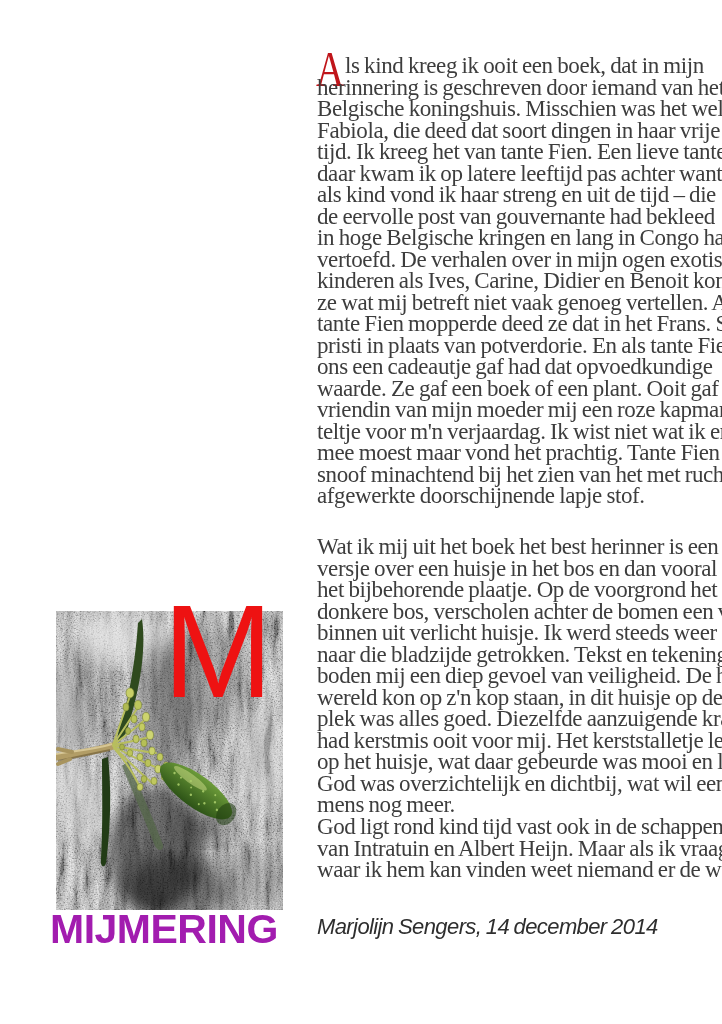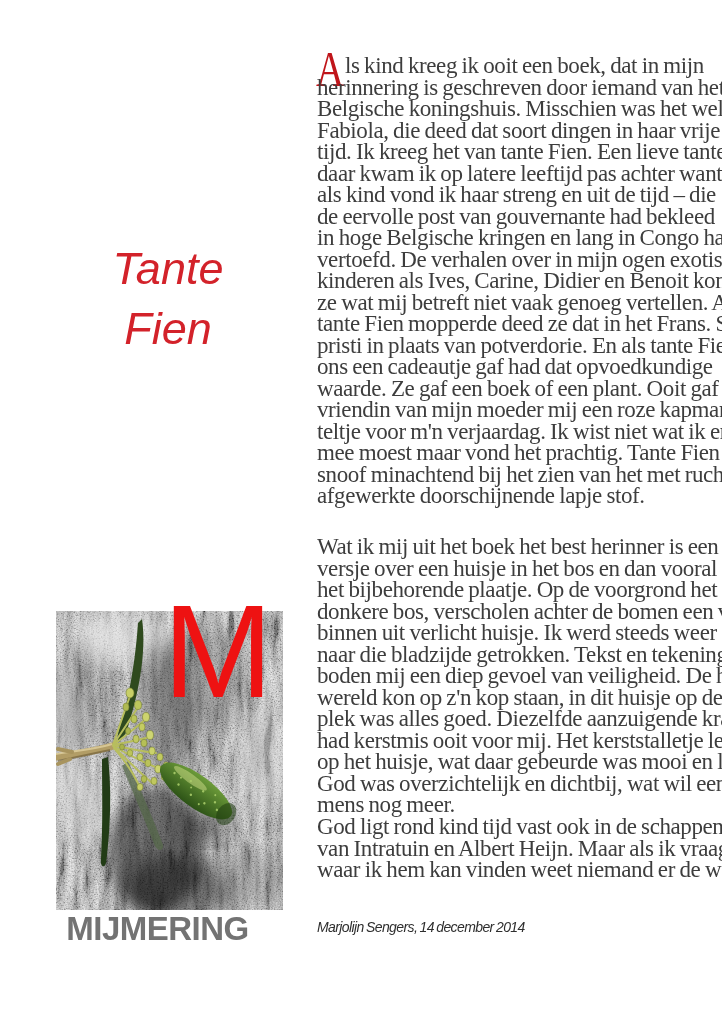--- a/index.html
+++ b/index.html
@@ -46,27 +46,27 @@
     line-height: 132px;
     font-weight: normal;
     color: #ee1212;
   }
 
   .caption {
     position: absolute;
     left: 50px;
     top: 909px;
     width: 215px;
-    text-align: center;
+    text-align: right;
     font-family: "Liberation Sans", sans-serif;
     font-weight: bold;
-    font-size: 33px;
+    font-size: 41px;
     line-height: 40px;
     letter-spacing: -0.5px;
-    color: #737373;
+    color: #a21caf;
   }
 
   
   .dropcap {
     position: absolute;
     left: 316px;
     top: 44px;
     font-family: "Liberation Serif", serif;
     font-size: 50px;
     line-height: 50px;
@@ -88,36 +88,32 @@
   }
   .para.p1 { top: 55px;  text-indent: 28px; }
   .para.p2 { top: 536px; }
   .para.p3 { top: 816px; }
   .signature {
     position: absolute;
     left: 317px;
     top: 915px;
     font-family: "Liberation Sans", sans-serif;
     font-style: italic;
-    font-size: 14px;
+    font-size: 22px;
     line-height: 24px;
     letter-spacing: -0.6px;
     word-spacing: -1px;
     color: #2e2e2e;
   }
 </style>
 </head>
 <body>
 
 <div class="page">
 
-  <div class="title">
-    <div>Tante</div>
-    <div>Fien</div>
-  </div>
 
   <div class="photo">
     <svg viewBox="0 0 227 299" width="227" height="299" preserveAspectRatio="none">
       <defs>
         <filter id="fStreak" x="-10%" y="-10%" width="120%" height="120%">
           <feTurbulence type="fractalNoise" baseFrequency="0.11 0.018" numOctaves="4" seed="11"></feTurbulence>
           <feColorMatrix type="saturate" values="0"></feColorMatrix>
           <feComponentTransfer>
             <feFuncR type="linear" slope="2.6" intercept="-0.8"></feFuncR>
             <feFuncG type="linear" slope="2.6" intercept="-0.8"></feFuncG>

